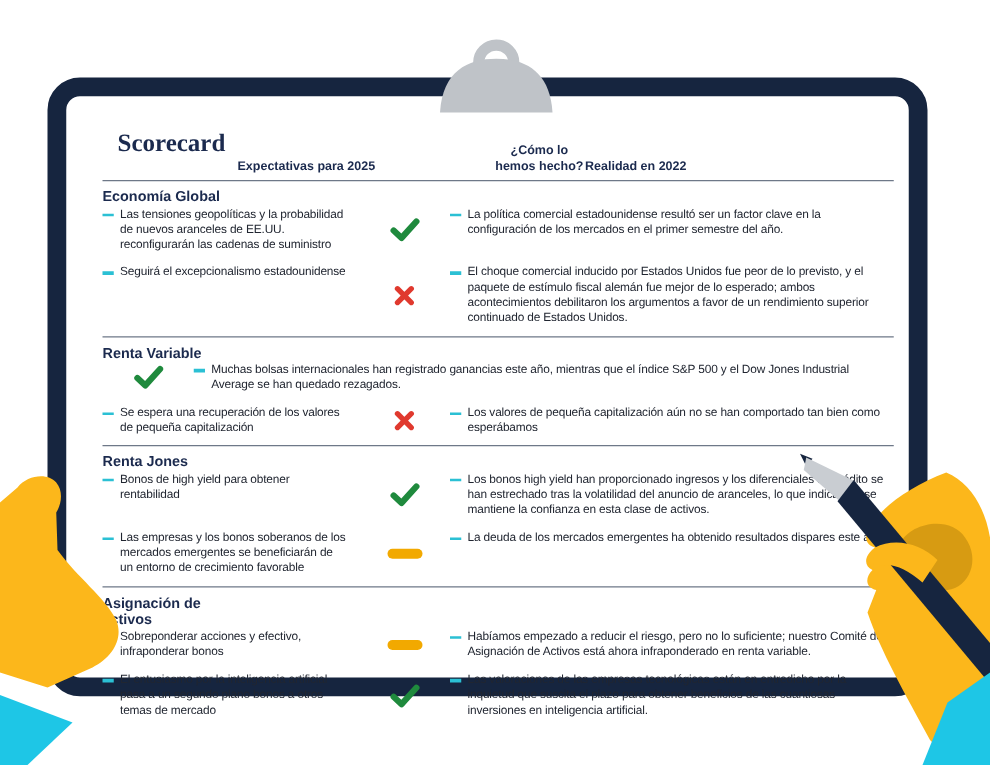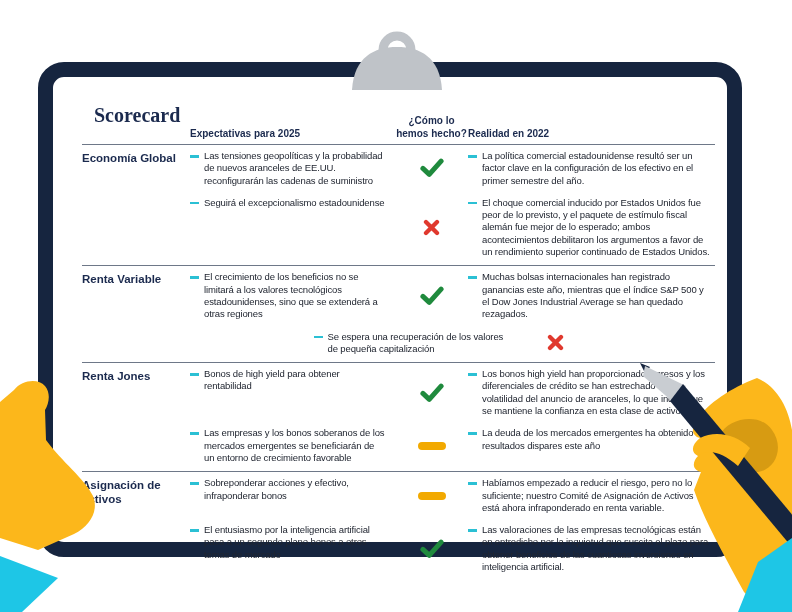--- a/index.html
+++ b/index.html
@@ -21,21 +21,21 @@
   h1{
     font-family:"Liberation Serif",serif;font-weight:bold;
     font-size:20px;color:var(--heading);margin:12px;white-space:nowrap;line-height:26px;
   }
   .thead{display:flex;align-items:flex-end;padding-bottom:4px;}
   .hcell{font-weight:bold;font-size:10px;line-height:13px;color:var(--heading);}
   .h-cat{width:108px;flex:none;}
   .h-exp{width:205px;flex:none;box-sizing:border-box;padding-right:8px;}
   .h-status{width:73px;flex:none;text-align:center;}
   .h-real{flex:1;}
-  .trow{display:flex;border-top:1px solid var(--divider);padding:5px 0;}
+  .trow{display:flex;border-top:1px solid var(--divider);padding:5px 0;flex-direction:column;}
   .cat{
     width:108px;flex:none;box-sizing:border-box;padding:2px 10px 0 0;
     font-weight:bold;font-size:11.5px;line-height:13.5px;color:var(--heading);
   }
   .items{flex:1;display:flex;flex-direction:column;}
   .item-line{display:flex;margin-bottom:10px;}
   .item-line:last-child{margin-bottom:2px;justify-content:center;}
   .cell{box-sizing:border-box;}
   .exp{width:205px;flex:none;padding-right:8px;}
   .status{width:73px;flex:none;display:flex;align-items:center;justify-content:center;}
@@ -85,21 +85,21 @@
               <div class="tick"></div>
               <p>Las tensiones geopolíticas y la probabilidad de nuevos aranceles de EE.UU. reconfigurarán las cadenas de suministro</p>
             </div>
             <div class="cell status">
               <svg class="ic-check" viewBox="0 0 26 22">
                 <path d="M3 11.5 L10 18 L23 3.5" fill="none" stroke="currentColor" stroke-width="5.5" stroke-linecap="round" stroke-linejoin="round"></path>
               </svg>
             </div>
             <div class="cell real bullet">
               <div class="tick"></div>
-              <p>La política comercial estadounidense resultó ser un factor clave en la configuración de los efectivo en el primer semestre del año.</p>
+              <p>La política comercial estadounidense resultó ser un factor clave en la configuración de los mercados en el primer semestre del año.</p>
             </div>
           </div>
           <div class="item-line">
             <div class="cell exp bullet">
               <div class="tick"></div>
               <p>Seguirá el excepcionalismo estadounidense</p>
             </div>
             <div class="cell status">
               <svg class="ic-cross" viewBox="0 0 20 20">
                 <path d="M3.5 3.5 L16.5 16.5 M16.5 3.5 L3.5 16.5" fill="none" stroke="currentColor" stroke-width="5" stroke-linecap="round"></path>
@@ -109,43 +109,43 @@
               <div class="tick"></div>
               <p>El choque comercial inducido por Estados Unidos fue peor de lo previsto, y el paquete de estímulo fiscal alemán fue mejor de lo esperado; ambos acontecimientos debilitaron los argumentos a favor de un rendimiento superior continuado de Estados Unidos.</p>
             </div>
           </div>
         </div>
       </div>
       <div class="trow">
         <div class="cat">Renta Variable</div>
         <div class="items">
           <div class="item-line">
-            <div class="cell exp bullet">
-              <div class="tick"></div>
-              <p>El crecimiento de los beneficios no se limitará a los valores tecnológicos estadounidenses, sino que se extenderá a otras regiones</p>
-            </div>
             <div class="cell status">
               <svg class="ic-check" viewBox="0 0 26 22">
                 <path d="M3 11.5 L10 18 L23 3.5" fill="none" stroke="currentColor" stroke-width="5.5" stroke-linecap="round" stroke-linejoin="round"></path>
               </svg>
             </div>
             <div class="cell real bullet">
               <div class="tick"></div>
               <p>Muchas bolsas internacionales han registrado ganancias este año, mientras que el índice S&amp;P 500 y el Dow Jones Industrial Average se han quedado rezagados.</p>
             </div>
           </div>
           <div class="item-line">
             <div class="cell exp bullet">
               <div class="tick"></div>
               <p>Se espera una recuperación de los valores de pequeña capitalización</p>
             </div>
             <div class="cell status">
               <svg class="ic-cross" viewBox="0 0 20 20">
                 <path d="M3.5 3.5 L16.5 16.5 M16.5 3.5 L3.5 16.5" fill="none" stroke="currentColor" stroke-width="5" stroke-linecap="round"></path>
               </svg>
+            </div>
+            <div class="cell real bullet">
+              <div class="tick"></div>
+              <p>Los valores de pequeña capitalización aún no se han comportado tan bien como esperábamos</p>
             </div>
           </div>
         </div>
       </div>
       <div class="trow">
         <div class="cat">Renta Jones</div>
         <div class="items">
           <div class="item-line">
             <div class="cell exp bullet">
               <div class="tick"></div>

